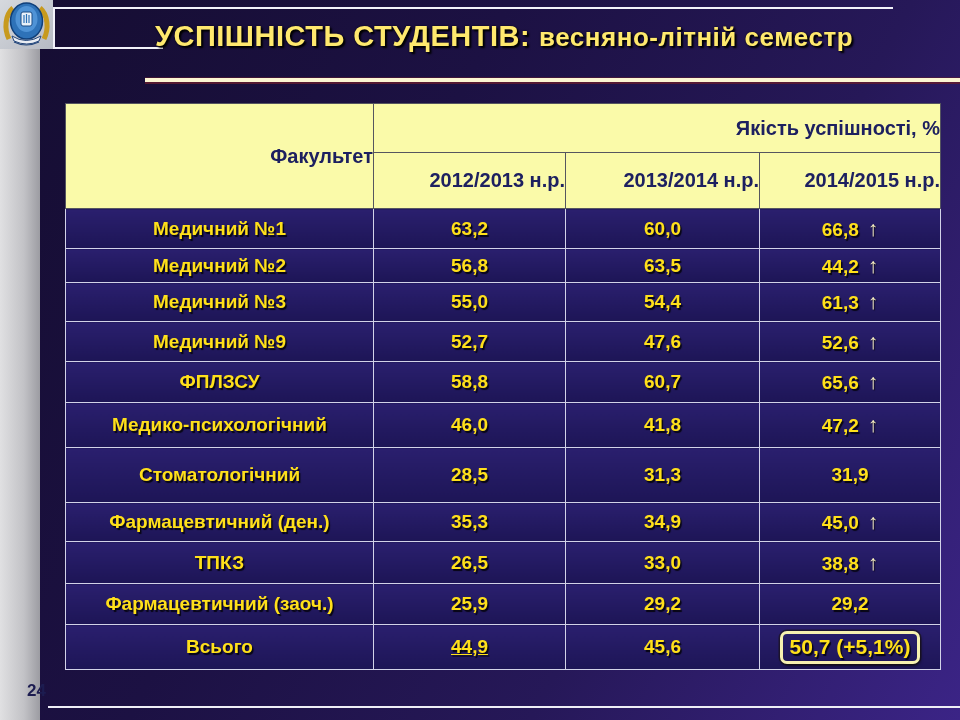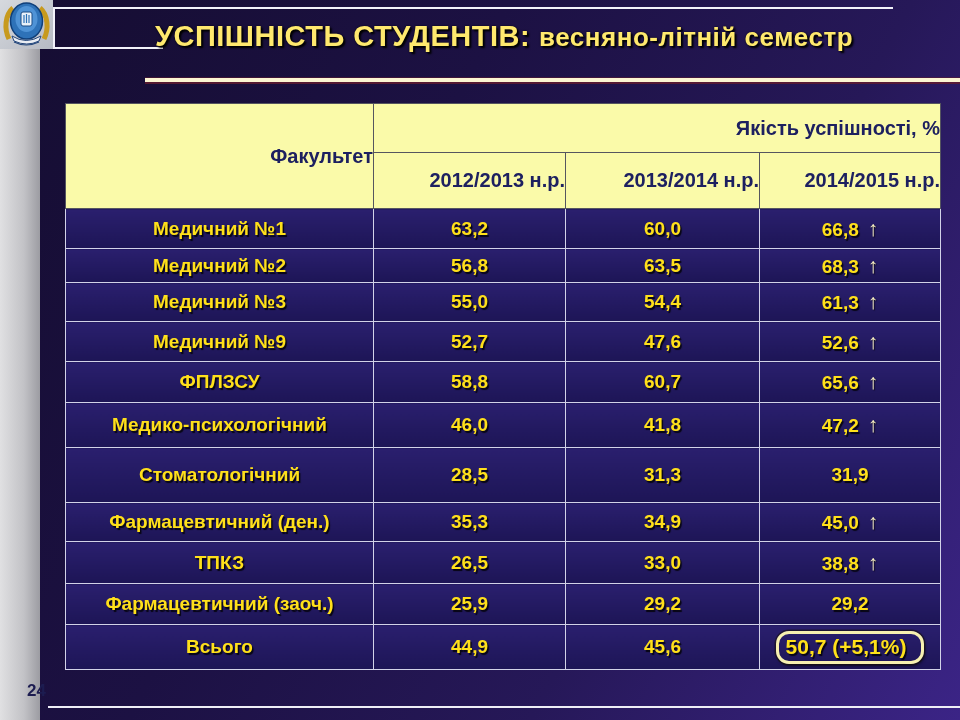--- a/index.html
+++ b/index.html
@@ -33,24 +33,24 @@
     background:#fafaa9;color:#1d2060;font-weight:bold;font-size:20px;
     border:1.5px solid #55555f;text-align:right;padding:0;}
   table.results td{
     background:linear-gradient(to bottom,#2a1f6e,#1d1556);
     color:#ffe01a;font-weight:bold;font-size:19px;text-align:center;
     border:1.5px solid #d2d2e8;padding:0;vertical-align:middle;
     text-shadow:1.5px 1.5px 1px rgba(0,0,0,.8);}
   td.fac{text-align:left;padding-left:9px;font-size:20px;}
   .arrow{color:#fbf3c2;margin-left:9px;font-size:21px;text-shadow:1px 1px 1px rgba(0,0,0,.7);}
   td.fac-total{font-size:24px;}
-  td.v1-total{font-size:17px;vertical-align:top;padding-top:3px;}
+  td.v1-total{font-size:17px;vertical-align:top;padding-top:3px;text-decoration:underline;}
   td.v2-total{font-size:21px;}
-  .hl-box{display:inline-block;border:3px solid #f7f1b0;border-radius:13px;
-    padding:1px 15px 2px 7px;font-size:21px;box-shadow:0 0 0 1.5px rgba(25,18,8,.55),1px 2px 3px rgba(0,0,0,.5);}
+  .hl-box{display:inline-block;border:3px solid #f7f1b0;border-radius:7px;
+    padding:1px 7px 2px 7px;font-size:21px;box-shadow:0 0 0 1.5px rgba(25,18,8,.55),1px 2px 3px rgba(0,0,0,.5);}
   
   .footer-line{position:absolute;left:48px;right:0;top:706px;height:2px;background:#eeeef6;}
   .page-number{position:absolute;left:27px;top:681px;color:#1c1c50;font-size:17px;font-weight:bold;}
 </style>
 </head>
 <body>
 
 <div class="slide">
 
   <div class="side-strip"></div>
@@ -98,21 +98,21 @@
       <tr style="height:40px">
         <td class="fac">Медичний №1</td>
         <td>63,2</td>
         <td>60,0</td>
         <td><span>66,8</span><span class="arrow">↑</span></td>
       </tr>
       <tr style="height:34px">
         <td class="fac">Медичний №2</td>
         <td>56,8</td>
         <td>63,5</td>
-        <td><span>68,3</span><span class="arrow">↑</span></td>
+        <td><span>44,2</span><span class="arrow">↑</span></td>
       </tr>
       <tr style="height:39px">
         <td class="fac">Медичний №3</td>
         <td>55,0</td>
         <td>54,4</td>
         <td><span>61,3</span><span class="arrow">↑</span></td>
       </tr>
       <tr style="height:40px">
         <td class="fac">Медичний №9</td>
         <td>52,7</td>

